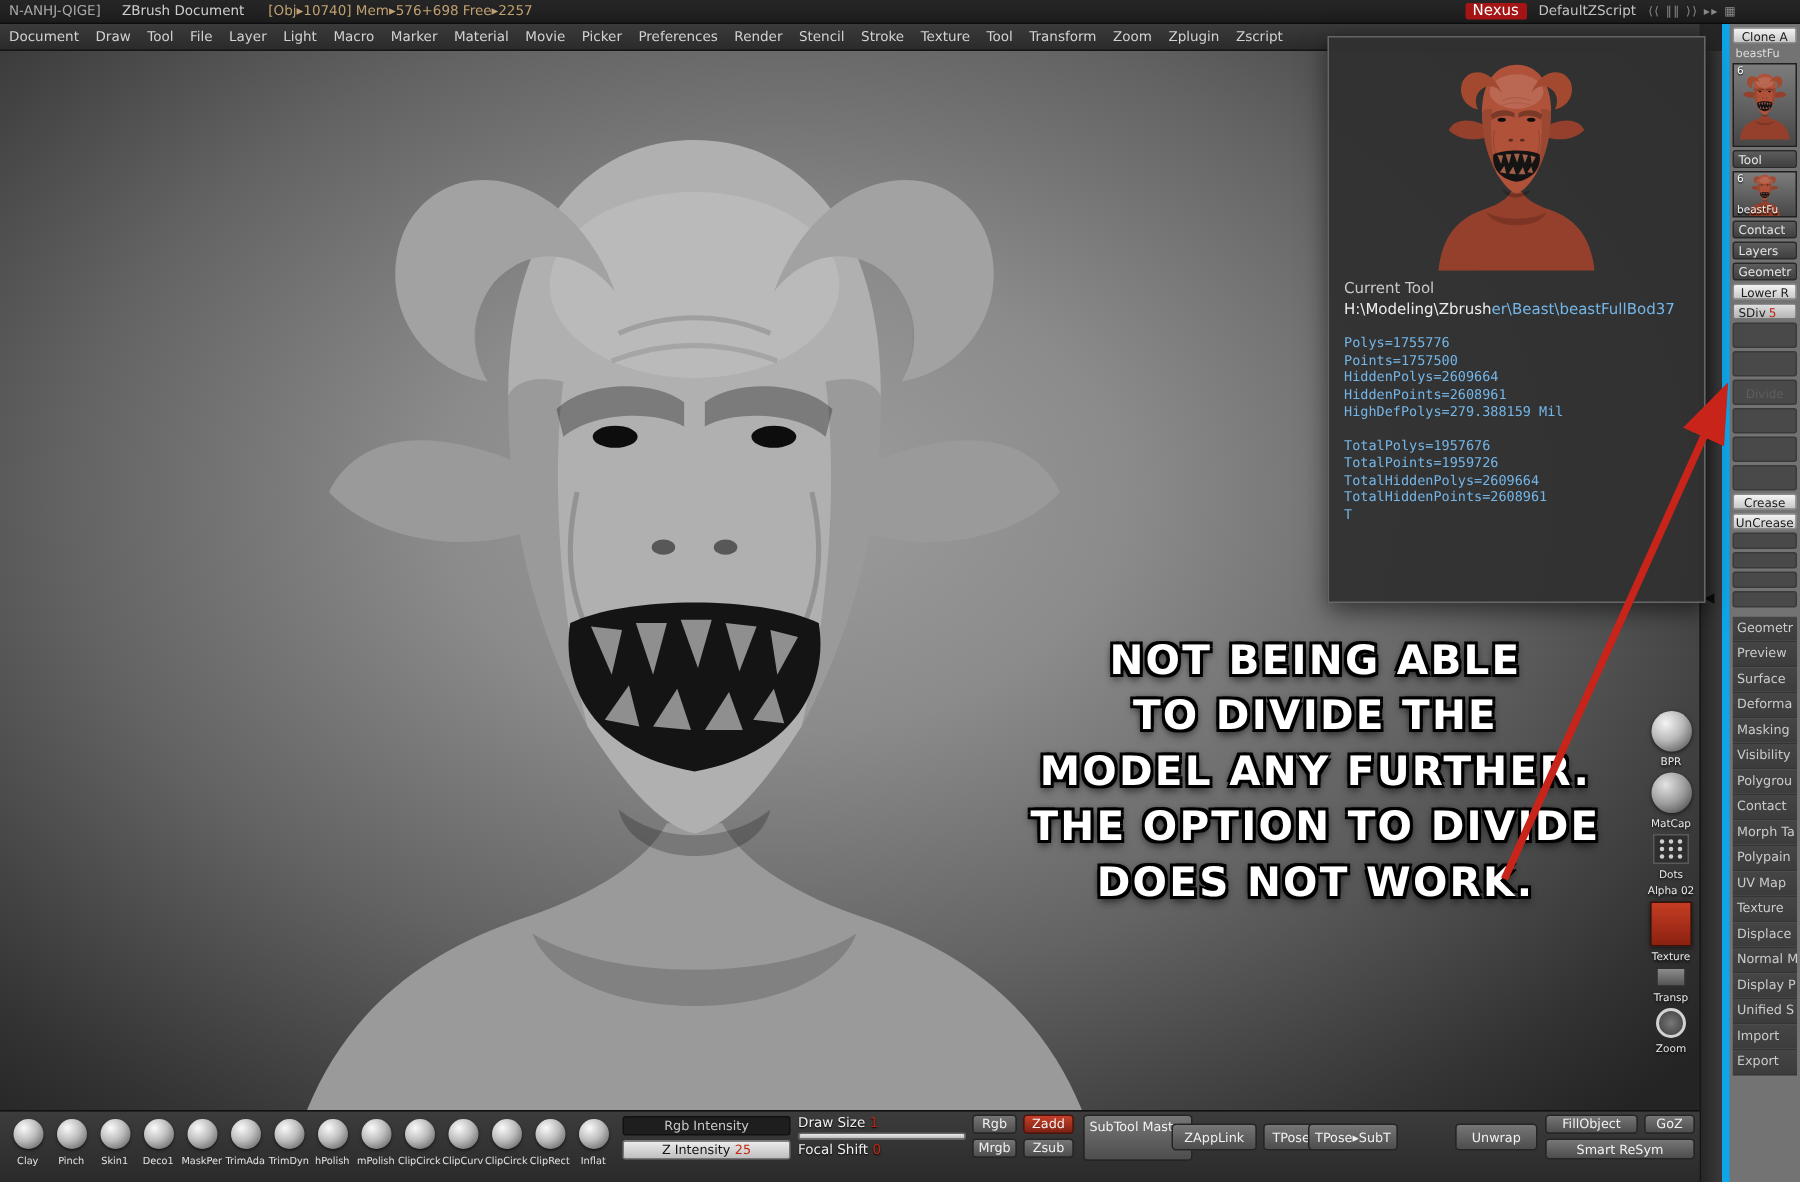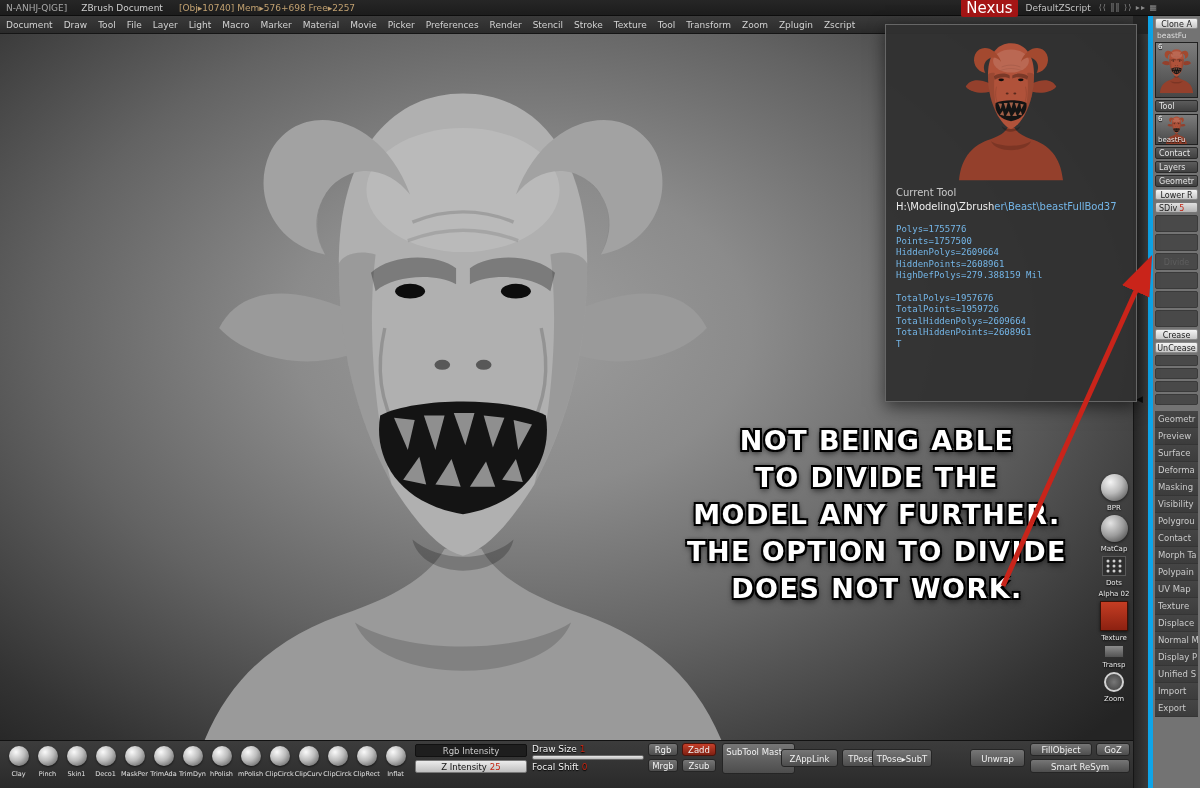--- a/index.html
+++ b/index.html
@@ -5,21 +5,21 @@
   * { margin:0; padding:0; box-sizing:border-box; }
   html,body { width:1200px; height:788px; background:#1a1a1a; font-family:"DejaVu Sans",sans-serif; }
   #app { position:relative; width:1200px; height:788px; overflow:hidden; background:#262626; }
 
   
   .titlebar { position:absolute; left:0; top:0; width:1200px; height:16px; background:linear-gradient(#262626,#1c1c1c); border-bottom:1px solid #0d0d0d; display:flex; align-items:center; font-size:9px; color:#bdbdbd; white-space:nowrap; z-index:10; }
   .tb-tag { margin-left:6px; color:#a9a9a9; }
   .tb-doc { margin-left:14px; color:#cfcfcf; }
   .tb-mem { margin-left:16px; color:#c0a070; }
   .tb-right { position:absolute; right:42px; display:flex; align-items:center; gap:8px; }
-  .nexus { background:#a51515; color:#fff; padding:0 5px; border-radius:2px; font-size:15px; }
+  .nexus { background:#a51515; color:#fff; padding:0 5px; border-radius:2px; font-size:10px; }
   .tb-zs { color:#c3c3c3; }
   .tb-ctl { color:#8a8a8a; font-size:8px; letter-spacing:1px; }
 
   
   .menubar { position:absolute; left:0; top:16px; width:1133px; height:18px; background:linear-gradient(#3a3a3a,#2b2b2b); border-bottom:1px solid #151515; display:flex; align-items:center; padding-left:6px; gap:11px; z-index:9; }
   .menu-item { font-size:9px; color:#d2d2d2; cursor:default; }
 
   
   .canvas { position:absolute; left:0; top:34px; width:1133px; height:706px; overflow:hidden;
     background:radial-gradient(ellipse 820px 560px at 46% 42%, #9d9d9d 0%, #8b8b8b 28%, #636363 58%, #333 88%, #242424 100%); }

